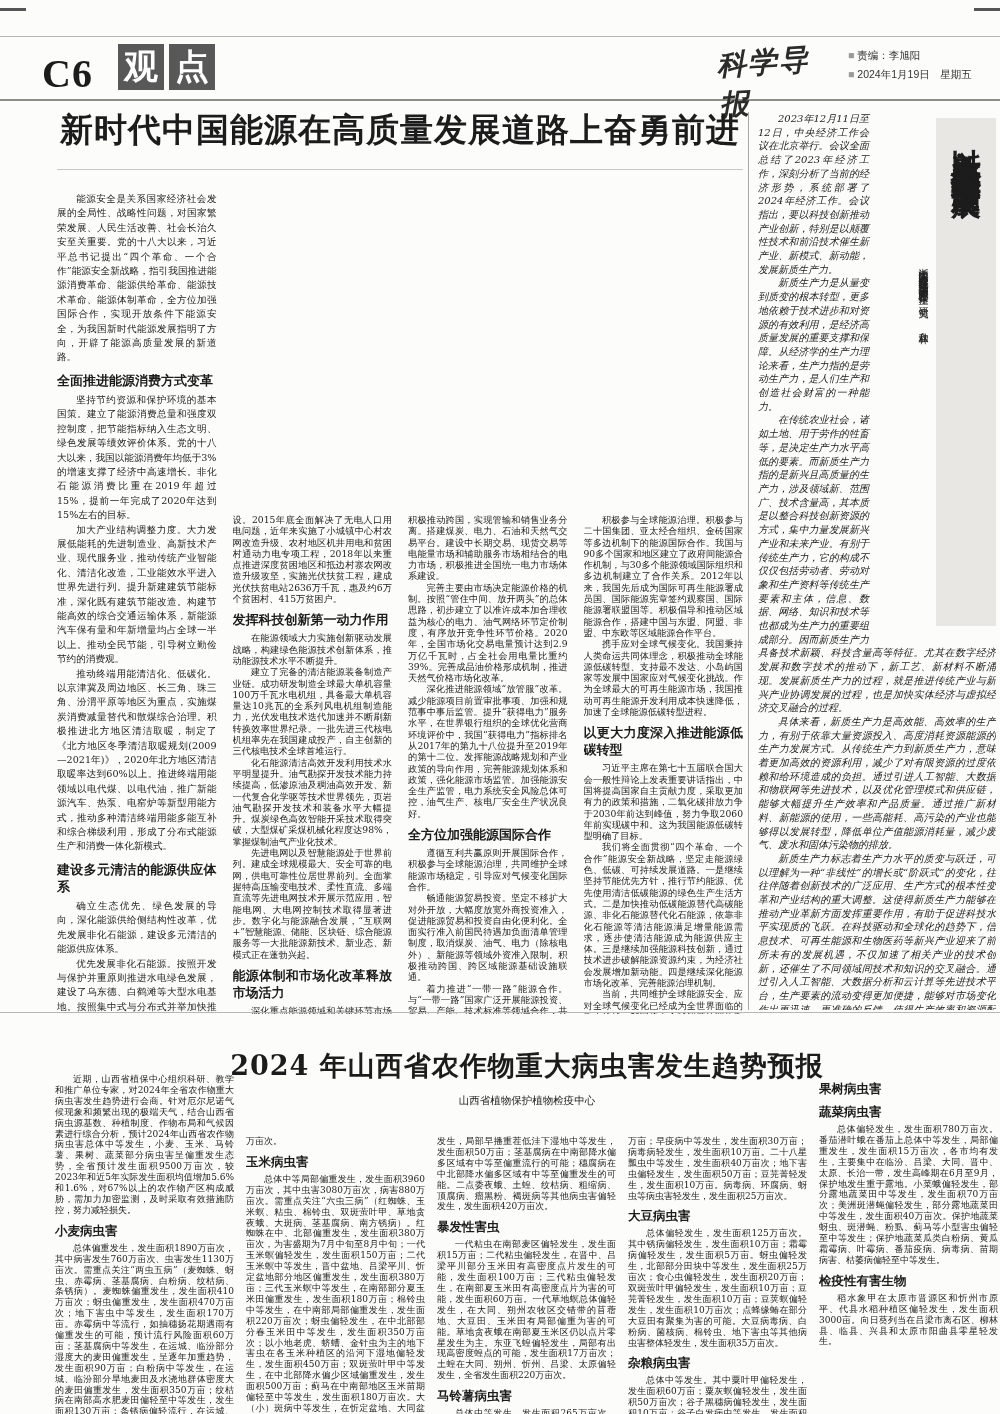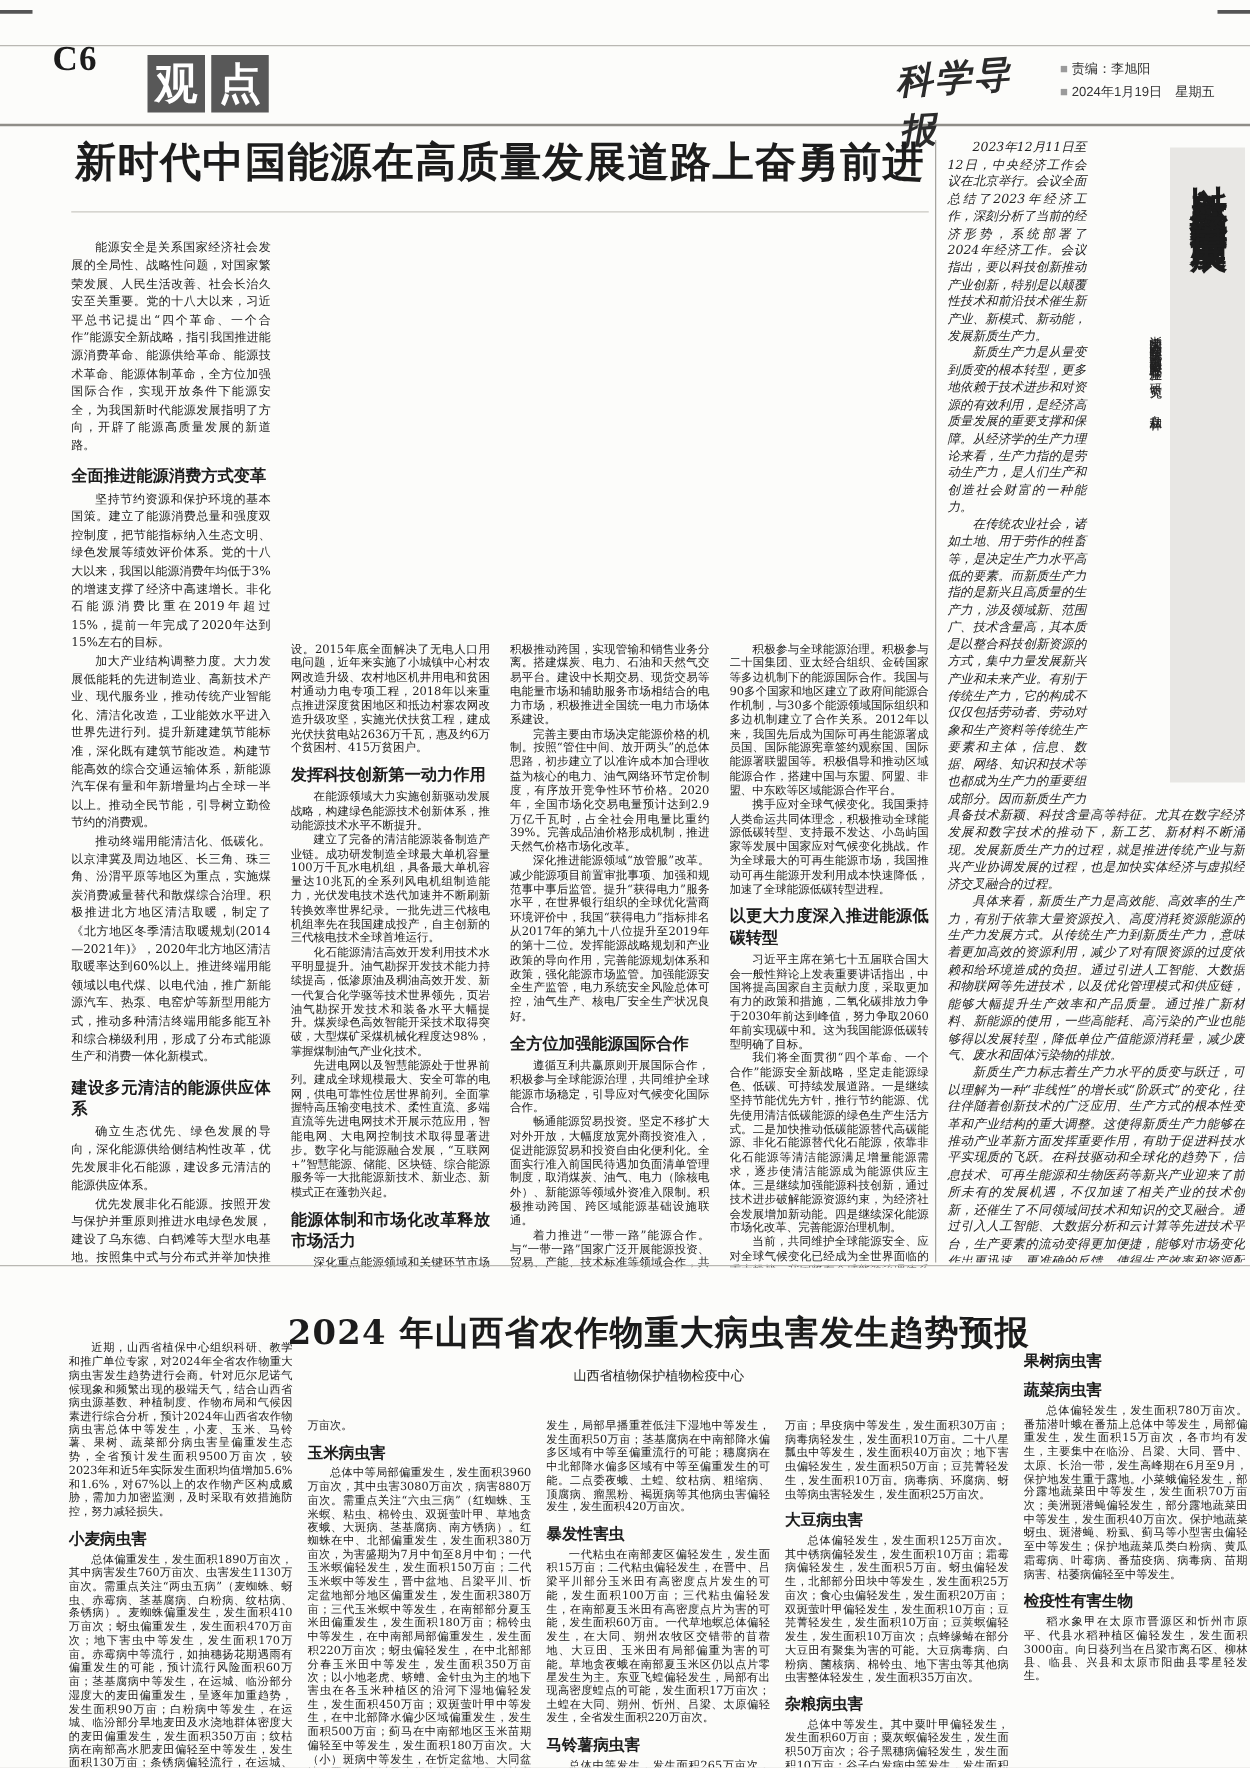--- a/index.html
+++ b/index.html
@@ -2,21 +2,21 @@
 <html><head>
 <meta charset="utf-8">
 <style>
   html,body{margin:0;padding:0;background:#e8e6e1;}
   .page{position:relative;width:1000px;height:1414px;margin:0 auto;background:#fcfcfa;overflow:hidden;
         font-family:"DejaVu Serif","Liberation Serif",serif;color:#1c1c1c;}
   
   .printmark{position:absolute;height:3px;background:#555;}
   .rule-top{position:absolute;left:0;top:36px;width:1000px;height:1px;background:#b9b7b2;}
   .rule-header{position:absolute;left:0;top:99px;width:1000px;height:2px;background:#8f8d88;}
-  .pageno{position:absolute;left:42px;top:32px;font-family:"Liberation Serif",serif;font-weight:bold;font-size:28px;letter-spacing:1px;text-align:center;}
+  .pageno{position:absolute;left:42px;top:50px;font-family:"Liberation Serif",serif;font-weight:bold;font-size:40px;letter-spacing:1px;text-align:center;}
   .sectionbox{position:absolute;left:118px;top:44px;display:flex;gap:5px;}
   .sectionbox .chip{width:46px;height:46px;background:#585858;color:#fff;font-family:"Liberation Sans",sans-serif;
         font-weight:bold;font-size:34px;display:flex;align-items:center;justify-content:center;}
   .masthead{position:absolute;left:718px;top:42px;width:120px;font-family:"DejaVu Serif",serif;
         font-style:italic;font-weight:bold;font-size:29px;letter-spacing:2px;transform:rotate(-4deg);color:#2b2b2b;}
   .hdr-meta{position:absolute;left:848px;top:46px;font-family:"Liberation Sans",sans-serif;font-size:10.5px;color:#333;line-height:19px;}
   .hdr-meta .sq{color:#9a9a9a;margin-right:3px;}
   
   .main{position:absolute;left:57px;top:108px;width:686px;height:902px;}
   .main-headline{font-family:"Liberation Sans",sans-serif;font-weight:bold;font-size:33px;letter-spacing:1px;
@@ -93,21 +93,21 @@
   <div class="main">
     <div class="main-headline">新时代中国能源在高质量发展道路上奋勇前进</div>
 
 
     <div class="cols">
       <div class="col c1">
         <p class="bp">能源安全是关系国家经济社会发展的全局性、战略性问题，对国家繁荣发展、人民生活改善、社会长治久安至关重要。党的十八大以来，习近平总书记提出“四个革命、一个合作”能源安全新战略，指引我国推进能源消费革命、能源供给革命、能源技术革命、能源体制革命，全方位加强国际合作，实现开放条件下能源安全，为我国新时代能源发展指明了方向，开辟了能源高质量发展的新道路。</p>
         <p class="subhead">全面推进能源消费方式变革</p>
         <p class="bp">坚持节约资源和保护环境的基本国策。建立了能源消费总量和强度双控制度，把节能指标纳入生态文明、绿色发展等绩效评价体系。党的十八大以来，我国以能源消费年均低于3%的增速支撑了经济中高速增长。非化石能源消费比重在2019年超过15%，提前一年完成了2020年达到15%左右的目标。</p>
         <p class="bp">加大产业结构调整力度。大力发展低能耗的先进制造业、高新技术产业、现代服务业，推动传统产业智能化、清洁化改造，工业能效水平进入世界先进行列。提升新建建筑节能标准，深化既有建筑节能改造。构建节能高效的综合交通运输体系，新能源汽车保有量和年新增量均占全球一半以上。推动全民节能，引导树立勤俭节约的消费观。</p>
-        <p class="bp">推动终端用能清洁化、低碳化。以京津冀及周边地区、长三角、珠三角、汾渭平原等地区为重点，实施煤炭消费减量替代和散煤综合治理。积极推进北方地区清洁取暖，制定了《北方地区冬季清洁取暖规划(2014—2021年)》，2020年北方地区清洁取暖率达到60%以上。推进终端用能领域以电代煤、以电代油，推广新能源汽车、热泵、电窑炉等新型用能方式，推动多种清洁终端用能多能互补和综合梯级利用，形成了分布式能源生产和消费一体化新模式。</p>
+        <p class="bp">推动终端用能清洁化、低碳化。以京津冀及周边地区、长三角、珠三角、汾渭平原等地区为重点，实施煤炭消费减量替代和散煤综合治理。积极推进北方地区清洁取暖，制定了《北方地区冬季清洁取暖规划(2009—2021年)》，2020年北方地区清洁取暖率达到60%以上。推进终端用能领域以电代煤、以电代油，推广新能源汽车、热泵、电窑炉等新型用能方式，推动多种清洁终端用能多能互补和综合梯级利用，形成了分布式能源生产和消费一体化新模式。</p>
         <p class="subhead">建设多元清洁的能源供应体系</p>
         <p class="bp">确立生态优先、绿色发展的导向，深化能源供给侧结构性改革，优先发展非化石能源，建设多元清洁的能源供应体系。</p>
         <p class="bp">优先发展非化石能源。按照开发与保护并重原则推进水电绿色发展，建设了乌东德、白鹤滩等大型水电基地。按照集中式与分布式并举加快推进风电、太阳能发电发展，不断拓展太阳能热利用市场，因地制宜开发利用生物质能、地热能和海洋能，坚持采用最先进的技术、最严格的标准发展核电。截至2019年底，我国可再生能源发电总装机7.9亿千瓦，占全球可再生能源发电总装机的30%，水电、风电、光伏发电装机容量均位居世界首位。</p>
 
       </div>
       <div class="col c2">
         <p class="bp noind">设。2015年底全面解决了无电人口用电问题，近年来实施了小城镇中心村农网改造升级、农村地区机井用电和贫困村通动力电专项工程，2018年以来重点推进深度贫困地区和抵边村寨农网改造升级攻坚，实施光伏扶贫工程，建成光伏扶贫电站2636万千瓦，惠及约6万个贫困村、415万贫困户。</p>
         <p class="subhead">发挥科技创新第一动力作用</p>
         <p class="bp">在能源领域大力实施创新驱动发展战略，构建绿色能源技术创新体系，推动能源技术水平不断提升。</p>
         <p class="bp">建立了完备的清洁能源装备制造产业链。成功研发制造全球最大单机容量100万千瓦水电机组，具备最大单机容量达10兆瓦的全系列风电机组制造能力，光伏发电技术迭代加速并不断刷新转换效率世界纪录。一批先进三代核电机组率先在我国建成投产，自主创新的三代核电技术全球首堆运行。</p>

